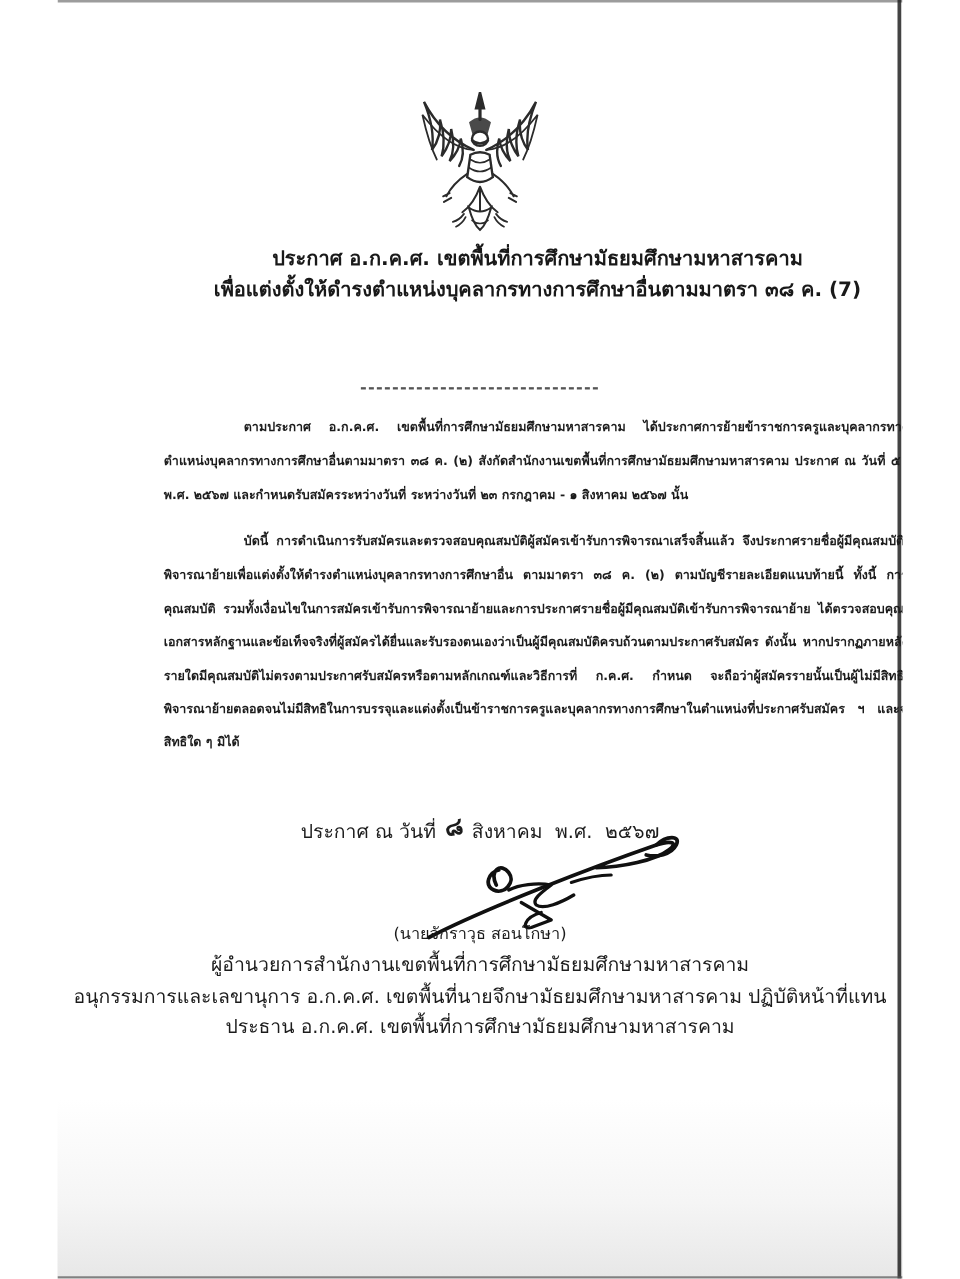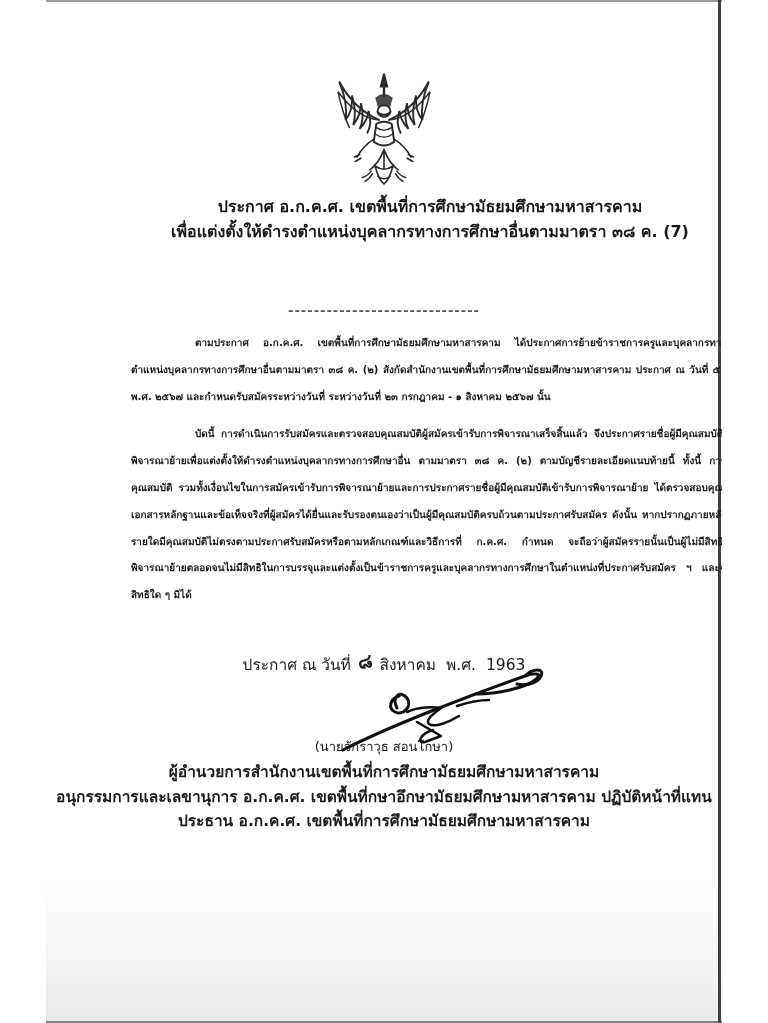--- a/index.html
+++ b/index.html
@@ -37,21 +37,21 @@
   .date-line .day { display:inline-block; font-size:19px; font-weight:bold;
                     transform:rotate(-10deg) translateY(-2px); margin:0 7px; }
   .date-line .sp { display:inline-block; width:10px; }
 
   .signature-wrap { position:absolute; top:664px; left:283px; width:222px; height:88px; }
   .signature-wrap svg { width:100%; height:100%; }
 
   .signer-name { position:absolute; top:736px; left:0; width:100%; text-align:center;
                  font-size:13px; font-weight:500; color:#1c1c1c; }
   .signer-titles { position:absolute; top:760px; left:0; width:100%; text-align:center; }
-  .signer-title { font-size:15.5px; line-height:24.5px; font-weight:700; color:#1c1c1c; white-space:nowrap; }
+  .signer-title { font-size:15.5px; line-height:24.5px; font-weight:400; color:#1c1c1c; white-space:nowrap; }
 </style>
 </head>
 <body>
 
 <div class="page">
 
   <div class="edge-top"></div>
   <div class="edge-right"></div>
   <div class="edge-bottom"></div>
   <i class="speck" style="top:31px; left:710px;"></i>
@@ -93,36 +93,36 @@
     <div class="title-line">เพื่อแต่งตั้งให้ดำรงตำแหน่งบุคลากรทางการศึกษาอื่นตามมาตรา ๓๘ ค. (7)</div>
   </div>
 
   <div class="separator">------------------------------</div>
 
   <div class="body-block">
     <p class="para">ตามประกาศ อ.ก.ค.ศ. เขตพื้นที่การศึกษามัธยมศึกษามหาสารคาม ได้ประกาศการย้ายข้าราชการครูและบุคลากรทางการศึกษา ตำแหน่งบุคลากรทางการศึกษาอื่นตามมาตรา ๓๘ ค. (๒) สังกัดสำนักงานเขตพื้นที่การศึกษามัธยมศึกษามหาสารคาม ประกาศ ณ วันที่ ๕ กรกฎาคม พ.ศ. ๒๕๖๗ และกำหนดรับสมัครระหว่างวันที่ ระหว่างวันที่ ๒๓ กรกฎาคม - ๑ สิงหาคม ๒๕๖๗ นั้น</p>
     <p class="para">บัดนี้ การดำเนินการรับสมัครและตรวจสอบคุณสมบัติผู้สมัครเข้ารับการพิจารณาเสร็จสิ้นแล้ว จึงประกาศรายชื่อผู้มีคุณสมบัติเข้ารับการพิจารณาย้ายเพื่อแต่งตั้งให้ดำรงตำแหน่งบุคลากรทางการศึกษาอื่น ตามมาตรา ๓๘ ค. (๒) ตามบัญชีรายละเอียดแนบท้ายนี้ ทั้งนี้ การตรวจสอบคุณสมบัติ รวมทั้งเงื่อนไขในการสมัครเข้ารับการพิจารณาย้ายและการประกาศรายชื่อผู้มีคุณสมบัติเข้ารับการพิจารณาย้าย ได้ตรวจสอบคุณสมบัติตามเอกสารหลักฐานและข้อเท็จจริงที่ผู้สมัครได้ยื่นและรับรองตนเองว่าเป็นผู้มีคุณสมบัติครบถ้วนตามประกาศรับสมัคร ดังนั้น หากปรากฏภายหลังว่าผู้สมัครรายใดมีคุณสมบัติไม่ตรงตามประกาศรับสมัครหรือตามหลักเกณฑ์และวิธีการที่ ก.ค.ศ. กำหนด จะถือว่าผู้สมัครรายนั้นเป็นผู้ไม่มีสิทธิเข้ารับการพิจารณาย้ายตลอดจนไม่มีสิทธิในการบรรจุและแต่งตั้งเป็นข้าราชการครูและบุคลากรทางการศึกษาในตำแหน่งที่ประกาศรับสมัคร ฯ และจะเรียกร้องสิทธิใด ๆ มิได้</p>
   </div>
 
-  <div class="date-line"><span>ประกาศ ณ วันที่</span><span class="day">๘</span><span>สิงหาคม</span><span class="sp"></span><span>พ.ศ.</span><span class="sp"></span><span>1963</span></div>
+  <div class="date-line"><span>ประกาศ ณ วันที่</span><span class="day">๘</span><span>สิงหาคม</span><span class="sp"></span><span>พ.ศ.</span><span class="sp"></span><span>๒๕๖๗</span></div>
 
   <div class="signature-wrap">
     <svg viewBox="0 0 222 88" fill="none" stroke="#101010" stroke-width="3" stroke-linecap="round" stroke-linejoin="round">
 
       <path d="M14 86 C 60 62, 150 28, 196 12 C 208 8, 214 10, 206 16 C 196 24, 168 30, 148 30"></path>
       <path d="M196 12 C 204 4, 216 4, 212 12 C 208 20, 196 22, 188 20"></path>
 
       <path d="M68 44 C 62 32, 72 26, 78 34 C 84 42, 74 52, 66 48 C 58 44, 62 34, 70 32"></path>
 
       <path d="M78 48 C 86 44, 100 42, 112 44 C 104 50, 96 56, 100 60 C 106 64, 120 58, 130 52" stroke-width="2.6"></path>
       <path d="M88 58 L 112 72 L 96 78 C 88 80, 90 70, 104 66" stroke-width="2.6"></path>
       <path d="M128 42 C 140 38, 152 36, 160 36" stroke-width="2.4"></path>
     </svg>
   </div>
 
   <div class="signer-name">(นายจักราวุธ สอนโกษา)</div>
   <div class="signer-titles">
     <div class="signer-title">ผู้อำนวยการสำนักงานเขตพื้นที่การศึกษามัธยมศึกษามหาสารคาม</div>
-    <div class="signer-title">อนุกรรมการและเลขานุการ อ.ก.ค.ศ. เขตพื้นที่กษาอึกษามัธยมศึกษามหาสารคาม ปฏิบัติหน้าที่แทน</div>
+    <div class="signer-title">อนุกรรมการและเลขานุการ อ.ก.ค.ศ. เขตพื้นที่นายจึกษามัธยมศึกษามหาสารคาม ปฏิบัติหน้าที่แทน</div>
     <div class="signer-title">ประธาน อ.ก.ค.ศ. เขตพื้นที่การศึกษามัธยมศึกษามหาสารคาม</div>
   </div>
 
 </div>
 
 </body></html>

